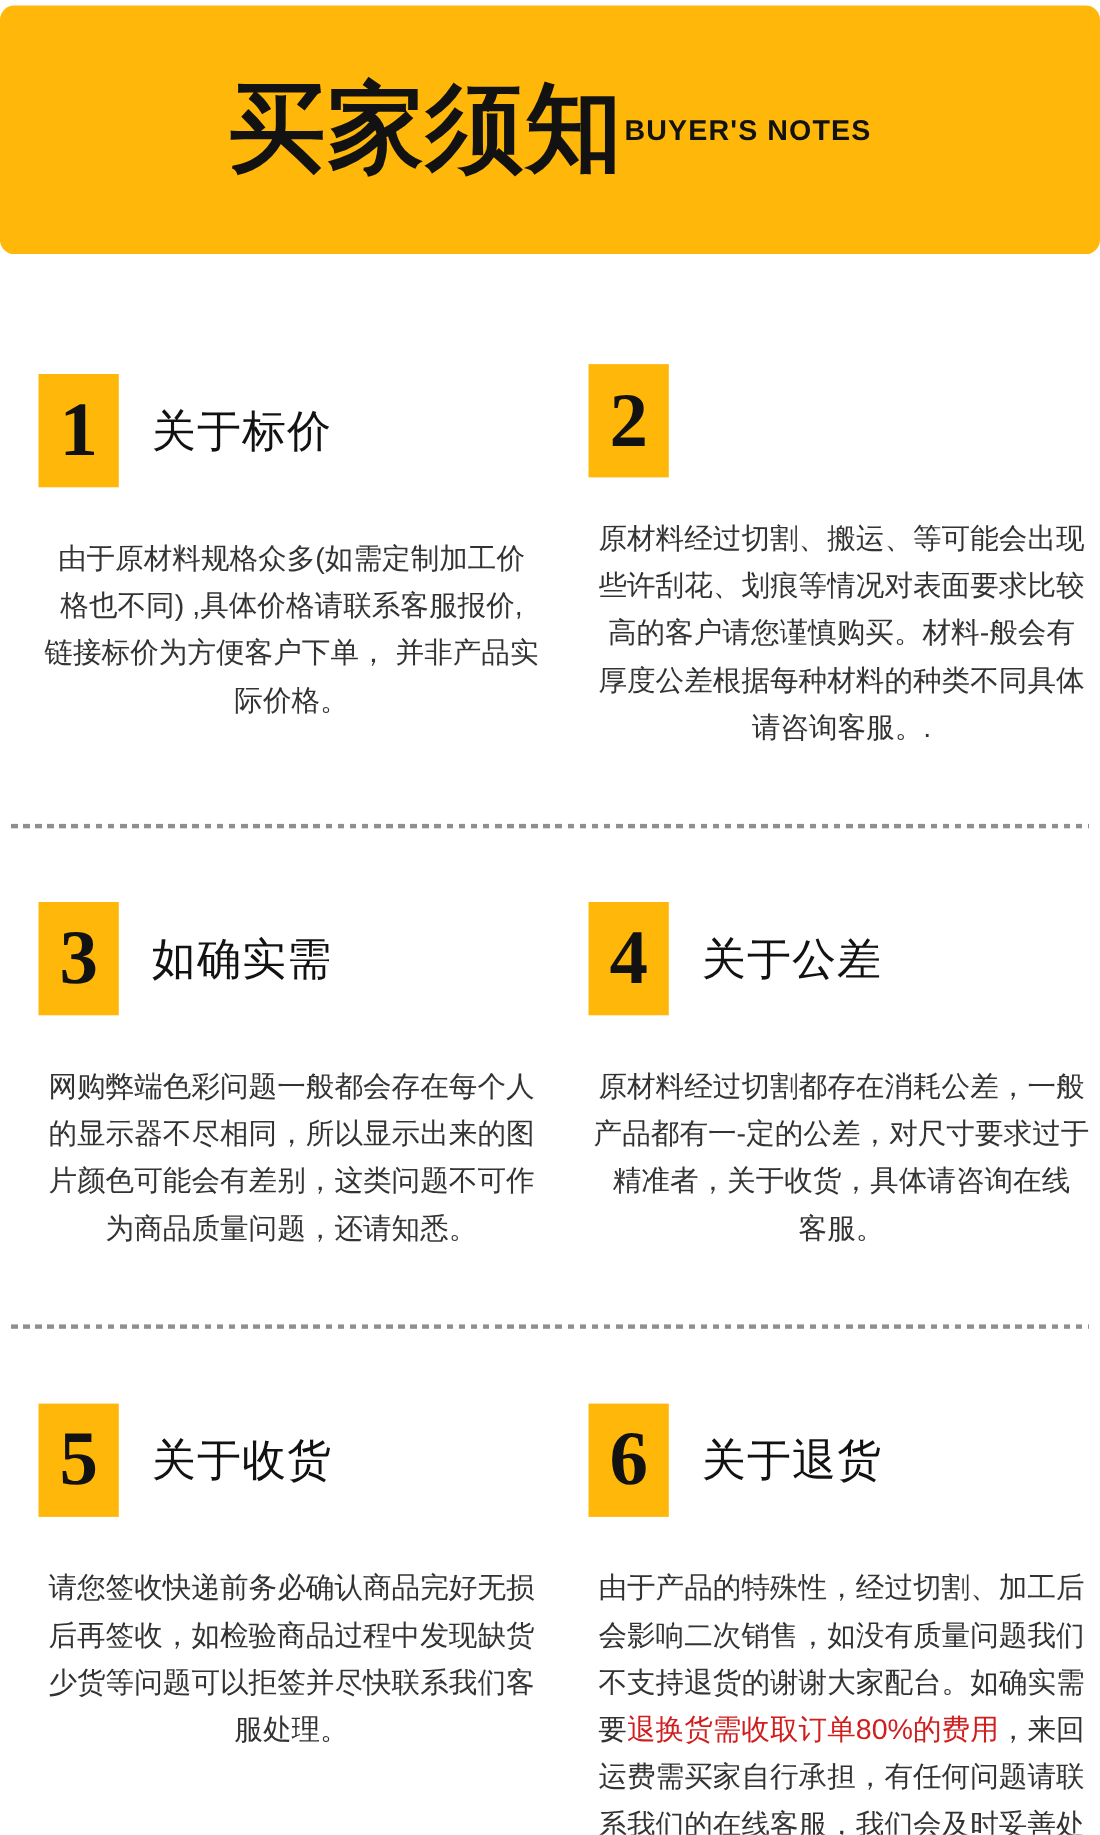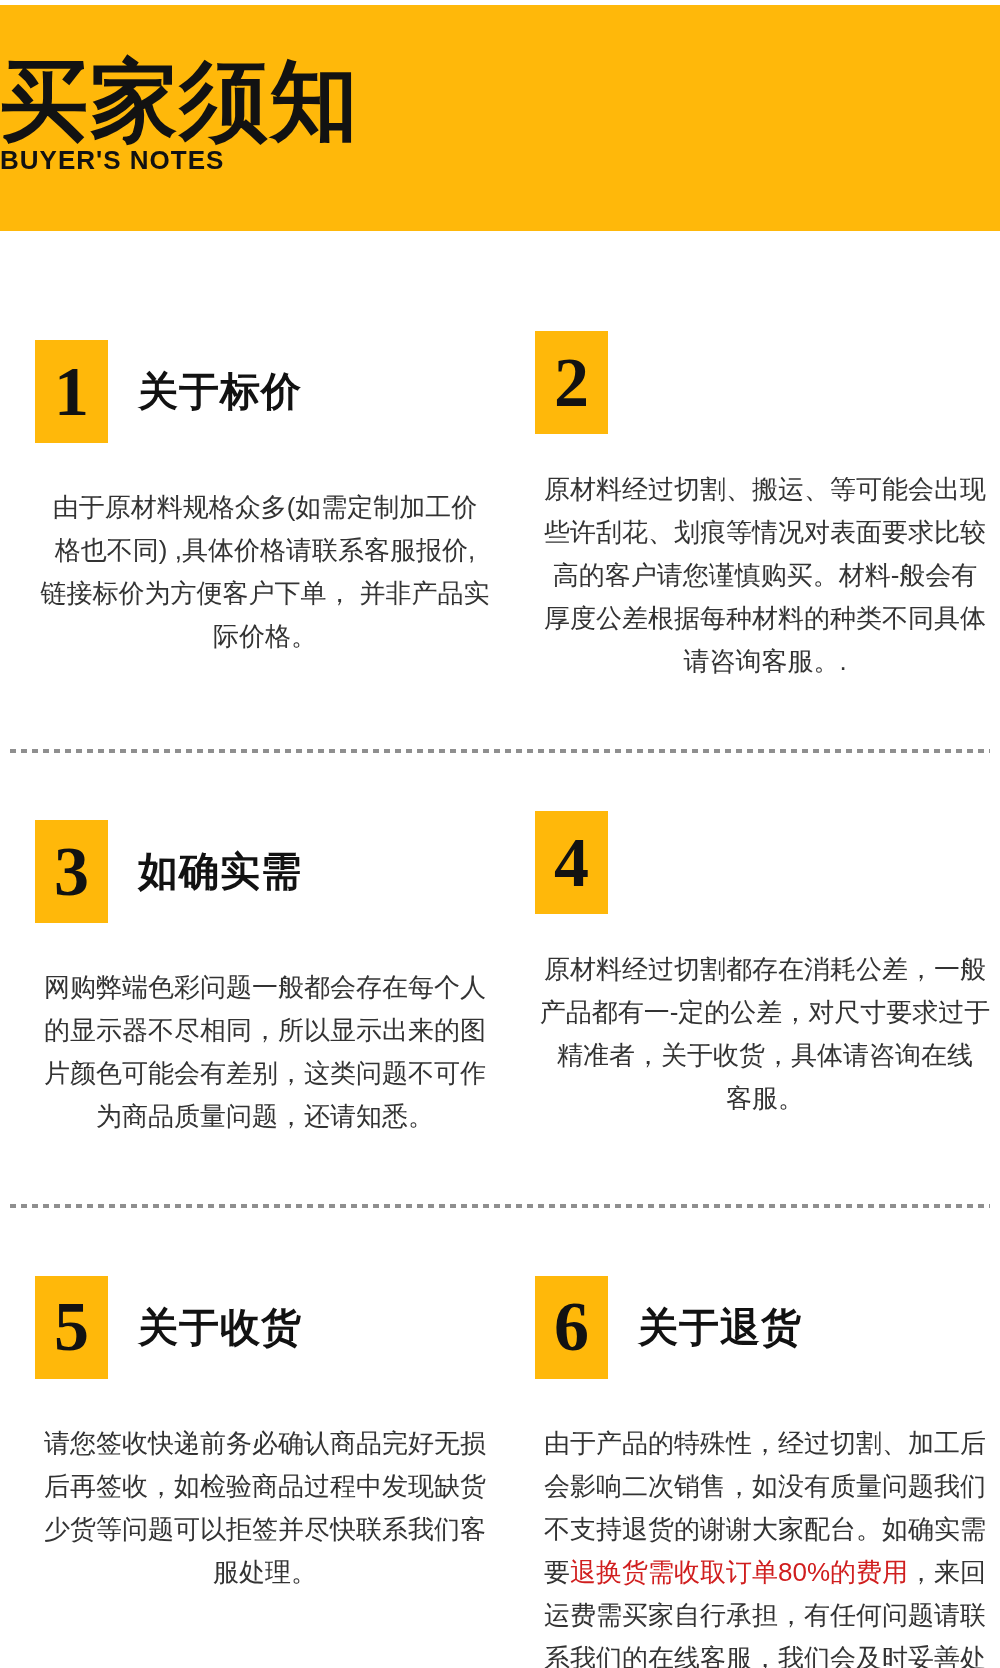--- a/index.html
+++ b/index.html
@@ -11,23 +11,24 @@
     overflow: hidden;
   }
   .page { width: 1000px; height: 1668px; position: relative; }
 
   
   .banner {
     margin-top: 5px;
     height: 226px;
     background: var(--banner-yellow, #FFB80A);
     display: flex;
-    flex-direction: column;
-    align-items: flex-start;
+    flex-direction: row;
+    align-items: center;
     justify-content: center;
+    border-radius: 13px;
   }
   .banner-title {
     font-size: 88px;
     font-weight: 700;
     color: var(--ink-black, #121212);
     letter-spacing: 2px;
     line-height: 1;
     margin-top: -4px;
   }
   .banner-subtitle {
@@ -60,21 +61,21 @@
   .num {
     font-family: "Liberation Serif", "DejaVu Serif", serif;
     font-size: 70px;
     font-weight: 700;
     color: var(--ink-black, #121212);
     line-height: 1;
   }
   .sec-title {
     margin-left: 30px;
     font-size: 40px;
-    font-weight: 700;
+    font-weight: 400;
     letter-spacing: 1px;
     color: var(--ink-black, #121212);
   }
   .sec-body {
     margin-top: 34px;
     font-size: 26px;
     line-height: 43px;
     color: var(--body-gray, #333333);
     white-space: pre-line;
     width: 460px;
@@ -147,20 +148,21 @@
 的显示器不尽相同，所以显示出来的图
 片颜色可能会有差别，这类问题不可作
 为商品质量问题，还请知悉。</div>
       </section>
 
       <section class="cell">
         <div class="sec-head">
           <div class="num-box">
             <span class="num">4</span>
           </div>
+          <h2 class="sec-title">关于公差</h2>
         </div>
         <div class="sec-body">原材料经过切割都存在消耗公差，一般
 产品都有一-定的公差，对尺寸要求过于
 精准者，关于收货，具体请咨询在线
 客服。</div>
       </section>
     </div>
 
     <div class="divider"></div>
 

